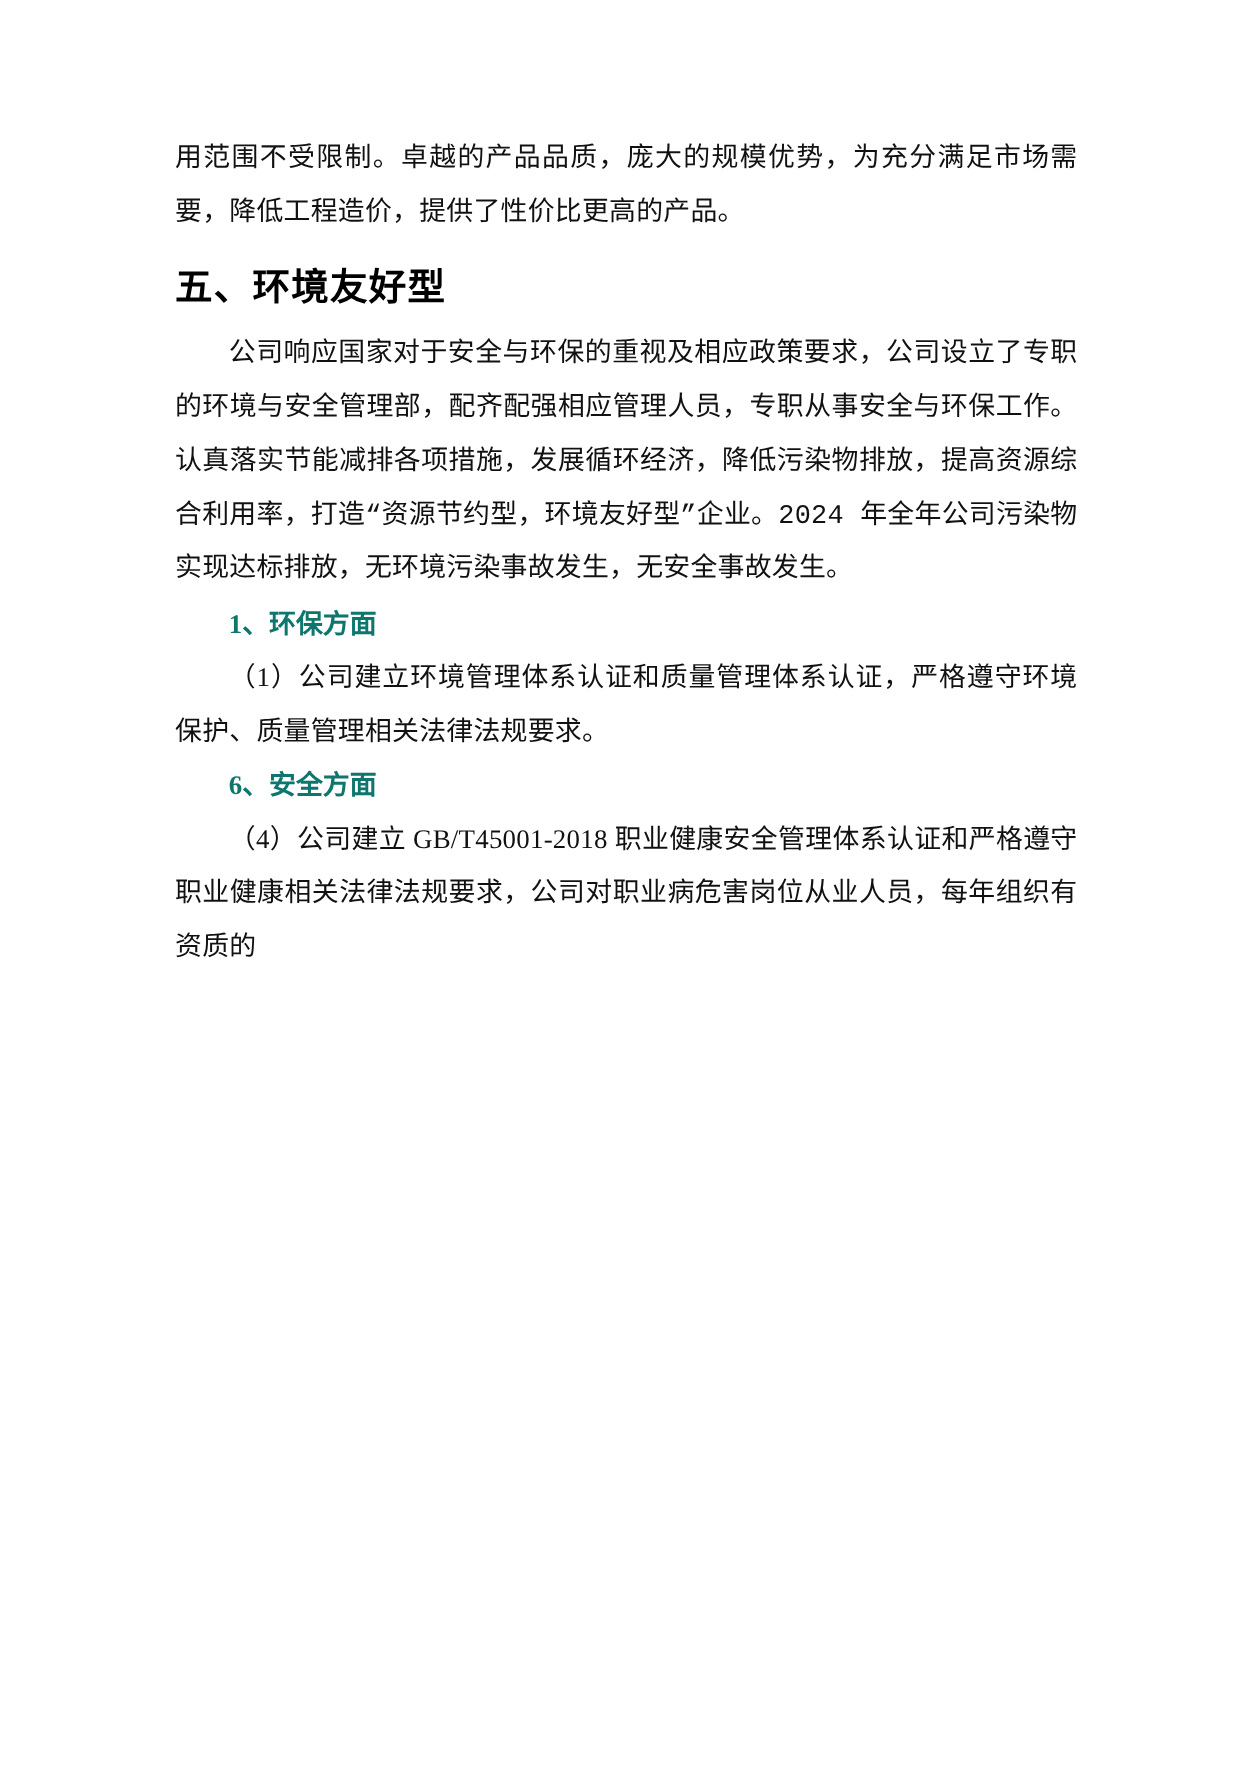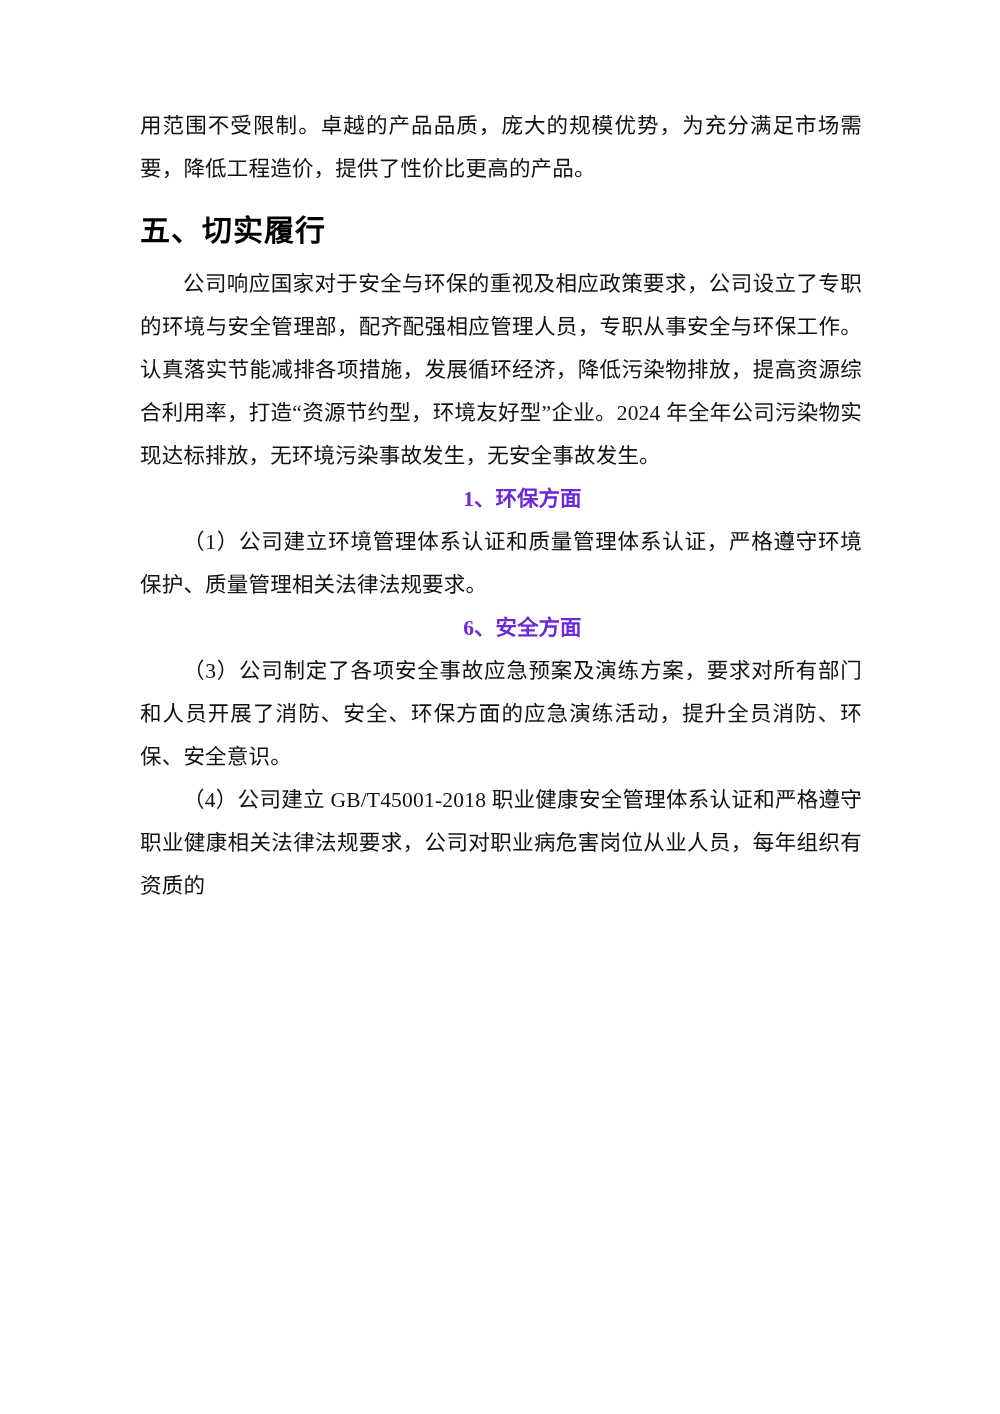--- a/index.html
+++ b/index.html
@@ -27,43 +27,43 @@
     font-size: 21.5px;
     line-height: 43px;
     color: #111111;
     text-align: justify;
     text-justify: inter-ideograph;
     margin: 0;
     letter-spacing: 0.2px;
   }
   .indent2 {
     text-indent: 43px;
+    font-family: Liberation Mono, monospace;
   }
   .indent-paren {
     text-indent: 43px;
     font-family: Liberation Serif, serif;
   }
   .heading1 {
     font-family: "Liberation Serif", "DejaVu Serif", serif;
     font-size: 30px;
     font-weight: bold;
     line-height: 52px;
     color: #000000;
     margin: 14px 0 6px 0;
     letter-spacing: 1px;
   }
   .heading2 {
     font-family: "Liberation Serif", "DejaVu Serif", serif;
     font-size: 21.5px;
     font-weight: bold;
     line-height: 43px;
-    color: #6d28d9;
+    color: #0f766e;
     text-indent: 43px;
     margin: 0;
-    text-align: center;
   }
   .page-number {
     position: absolute;
     left: 0;
     right: 0;
     top: 1316px;
     text-align: center;
     font-family: "Liberation Serif", "DejaVu Serif", serif;
     font-size: 17px;
     color: #111111;
@@ -71,36 +71,35 @@
 </style>
 </head>
 <body>
 
 <div class="page">
 
   <div class="content">
 
     <p class="para">用范围不受限制。卓越的产品品质，庞大的规模优势，为充分满足市场需要，降低工程造价，提供了性价比更高的产品。</p>
 
-    <h1 class="heading1">五、切实履行</h1>
+    <h1 class="heading1">五、环境友好型</h1>
 
     <p class="para indent2">公司响应国家对于安全与环保的重视及相应政策要求，公司设立了专职的环境与安全管理部，配齐配强相应管理人员，专职从事安全与环保工作。认真落实节能减排各项措施，发展循环经济，降低污染物排放，提高资源综合利用率，打造“资源节约型，环境友好型”企业。2024 年全年公司污染物实现达标排放，无环境污染事故发生，无安全事故发生。</p>
 
     <h2 class="heading2">1、环保方面</h2>
 
     <p class="para indent-paren">（1）公司建立环境管理体系认证和质量管理体系认证，严格遵守环境保护、质量管理相关法律法规要求。</p>
 
 
 
 
     <h2 class="heading2">6、安全方面</h2>
 
 
 
-    <p class="para indent-paren">（3）公司制定了各项安全事故应急预案及演练方案，要求对所有部门和人员开展了消防、安全、环保方面的应急演练活动，提升全员消防、环保、安全意识。</p>
 
     <p class="para indent-paren">（4）公司建立 GB/T45001-2018 职业健康安全管理体系认证和严格遵守职业健康相关法律法规要求，公司对职业病危害岗位从业人员，每年组织有资质的</p>
 
   </div>
 
   <div class="page-number">7</div>
 
 </div>
 
 </body></html>

